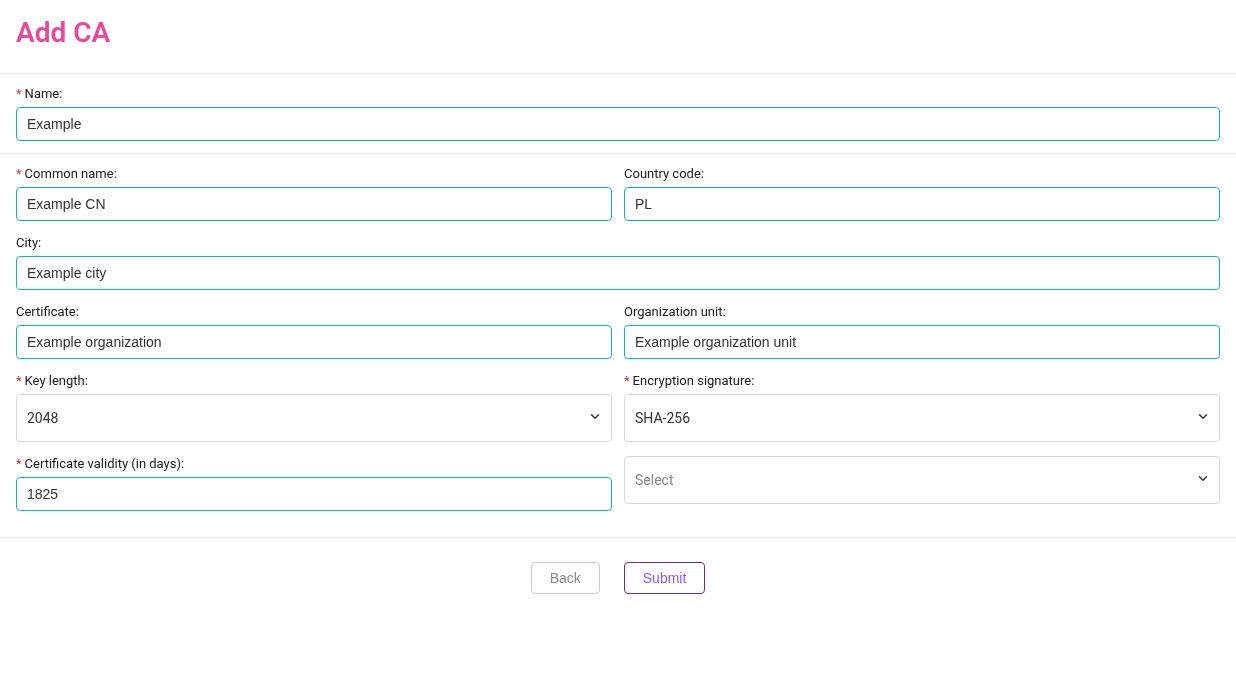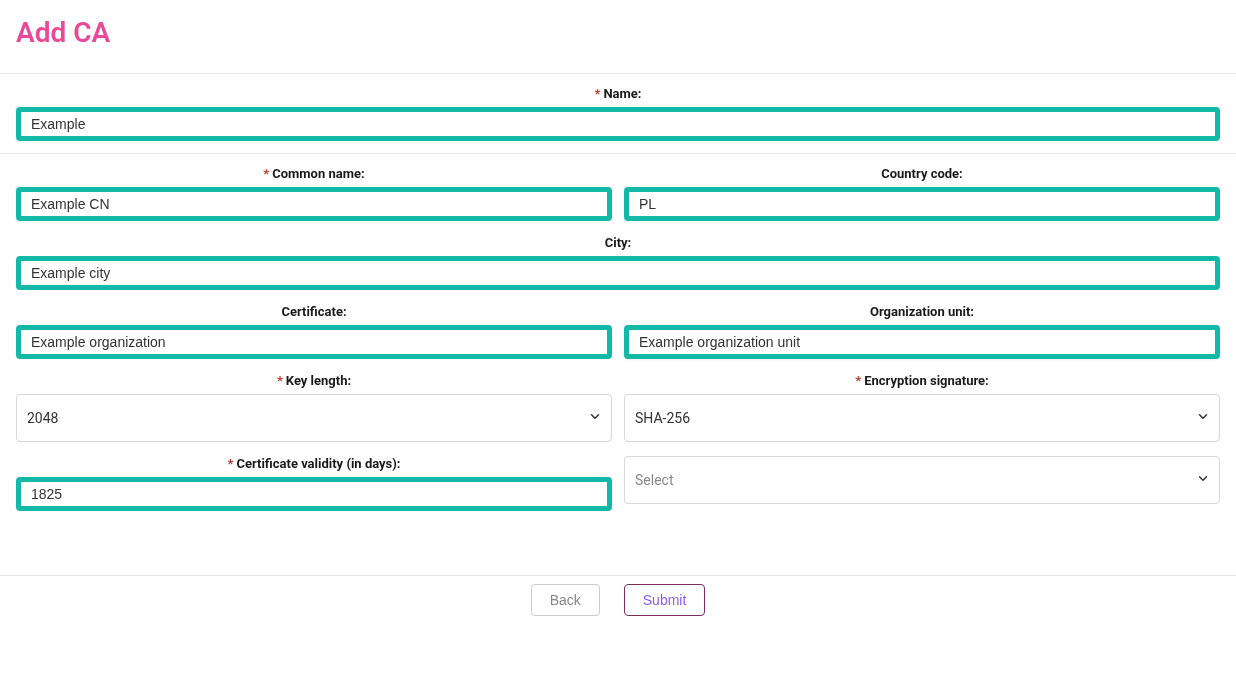--- a/index.html
+++ b/index.html
@@ -33,36 +33,35 @@
     .field-col {
       flex: 1;
       min-width: 0;
     }
     .field-full {
       width: 100%;
     }
     .field-label {
       display: block;
       font-size: 13px;
-      font-weight: 700;
+      font-weight: 400;
       color: #1a1a1a;
       margin-bottom: 6px;
-      text-align: center;
     }
     .required-star {
       color: #c0392b;
       margin-right: 3px;
     }
     .input-text {
       width: 100%;
       height: 34px;
       padding: 6px 10px;
       font-size: 14px;
       color: #333;
-      border: 5px solid #14b8a6;
+      border: 1px solid #14b8a6;
       border-radius: 4px;
       background: #fff;
       outline: none;
     }
     .input-text::placeholder {
       color: #999;
     }
     .select-wrapper {
       position: relative;
       width: 100%;
@@ -85,25 +84,24 @@
     }
     .chevron-icon {
       position: absolute;
       right: 10px;
       top: 50%;
       transform: translateY(-50%);
       pointer-events: none;
     }
     .footer {
       border-top: 1px solid #e5e5e5;
-      padding: 8px;
+      padding: 24px;
       display: flex;
       justify-content: center;
       gap: 24px;
-      margin-top: 38px;
     }
     .btn {
       height: 32px;
       padding: 0 18px;
       font-size: 14px;
       border-radius: 4px;
       cursor: pointer;
       background: #fff;
     }
     .btn-back {

